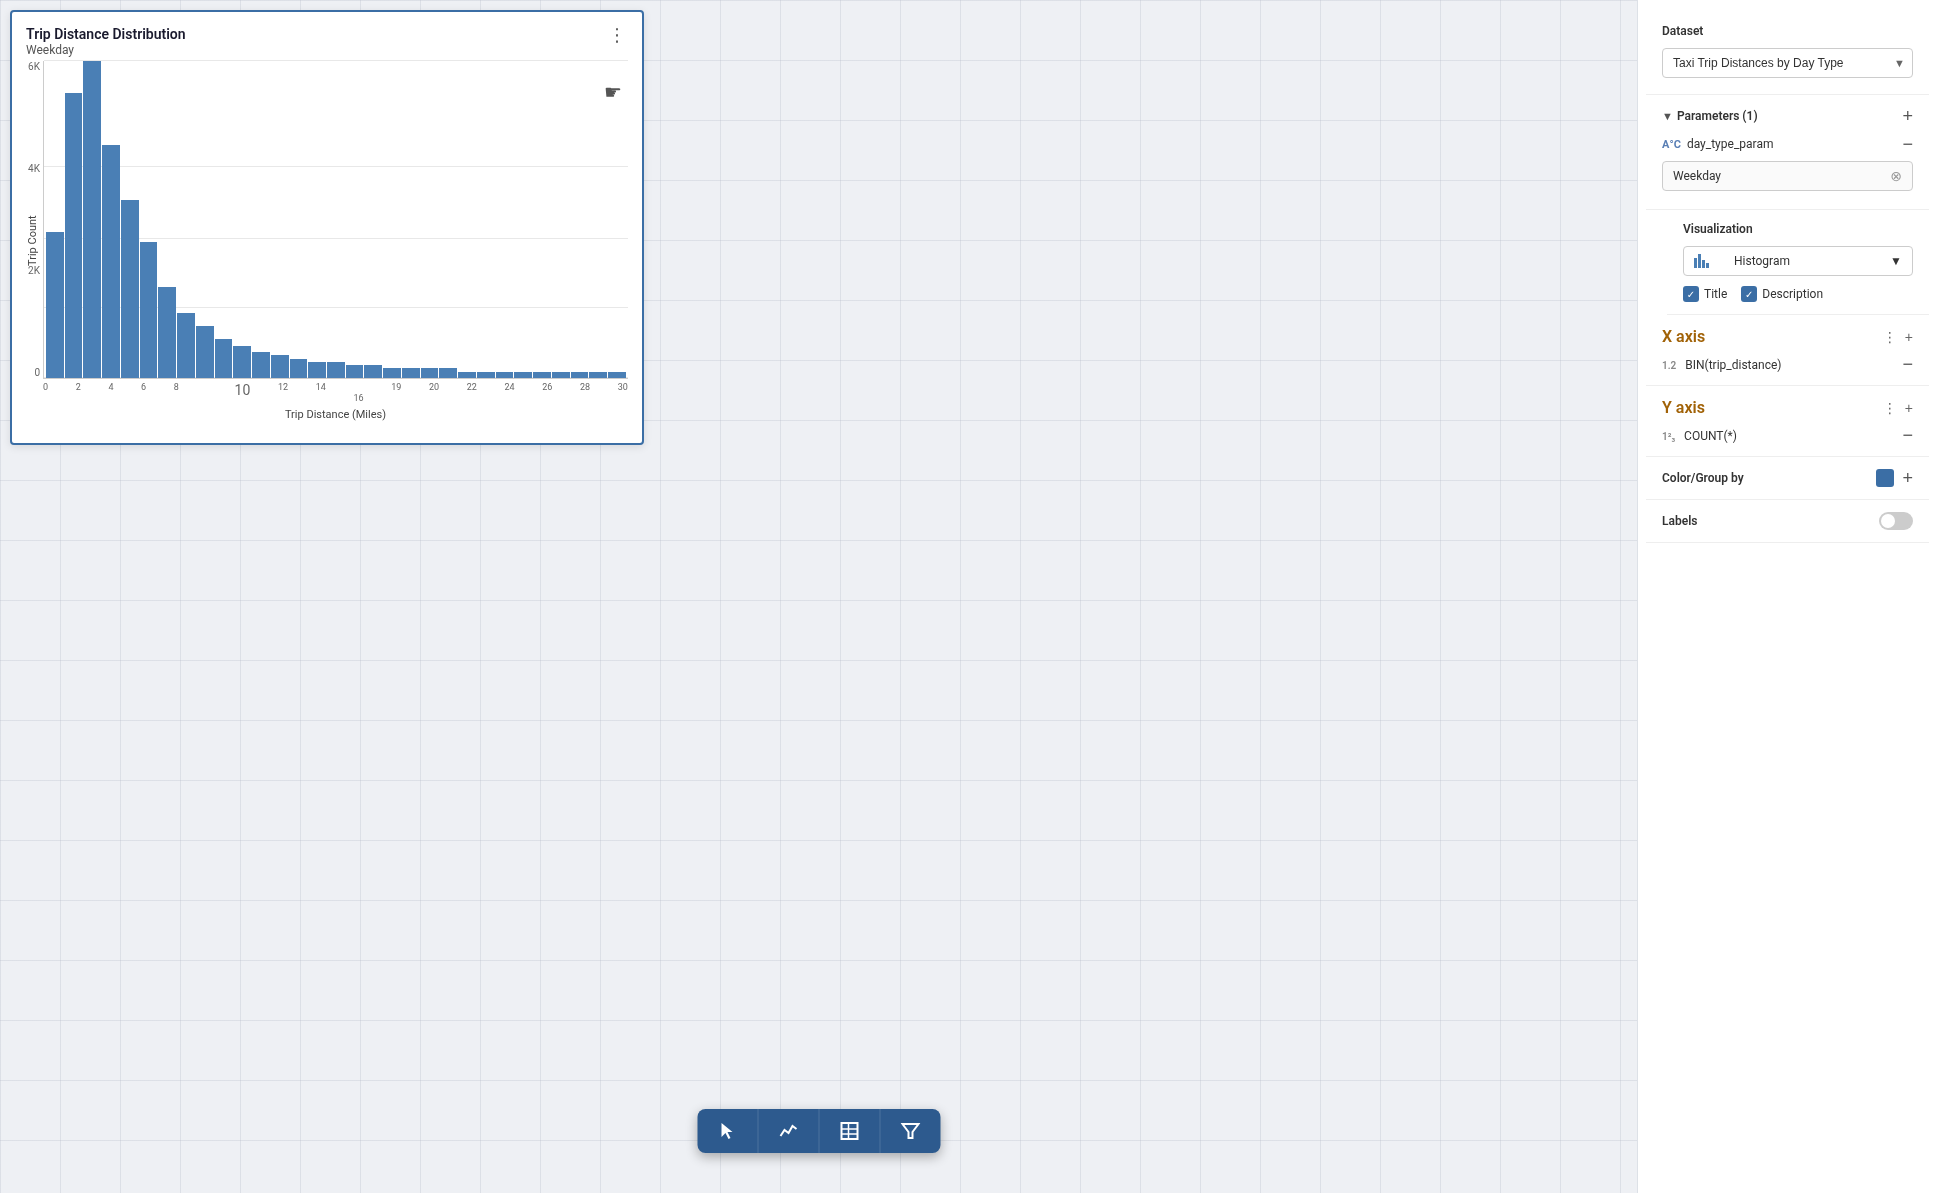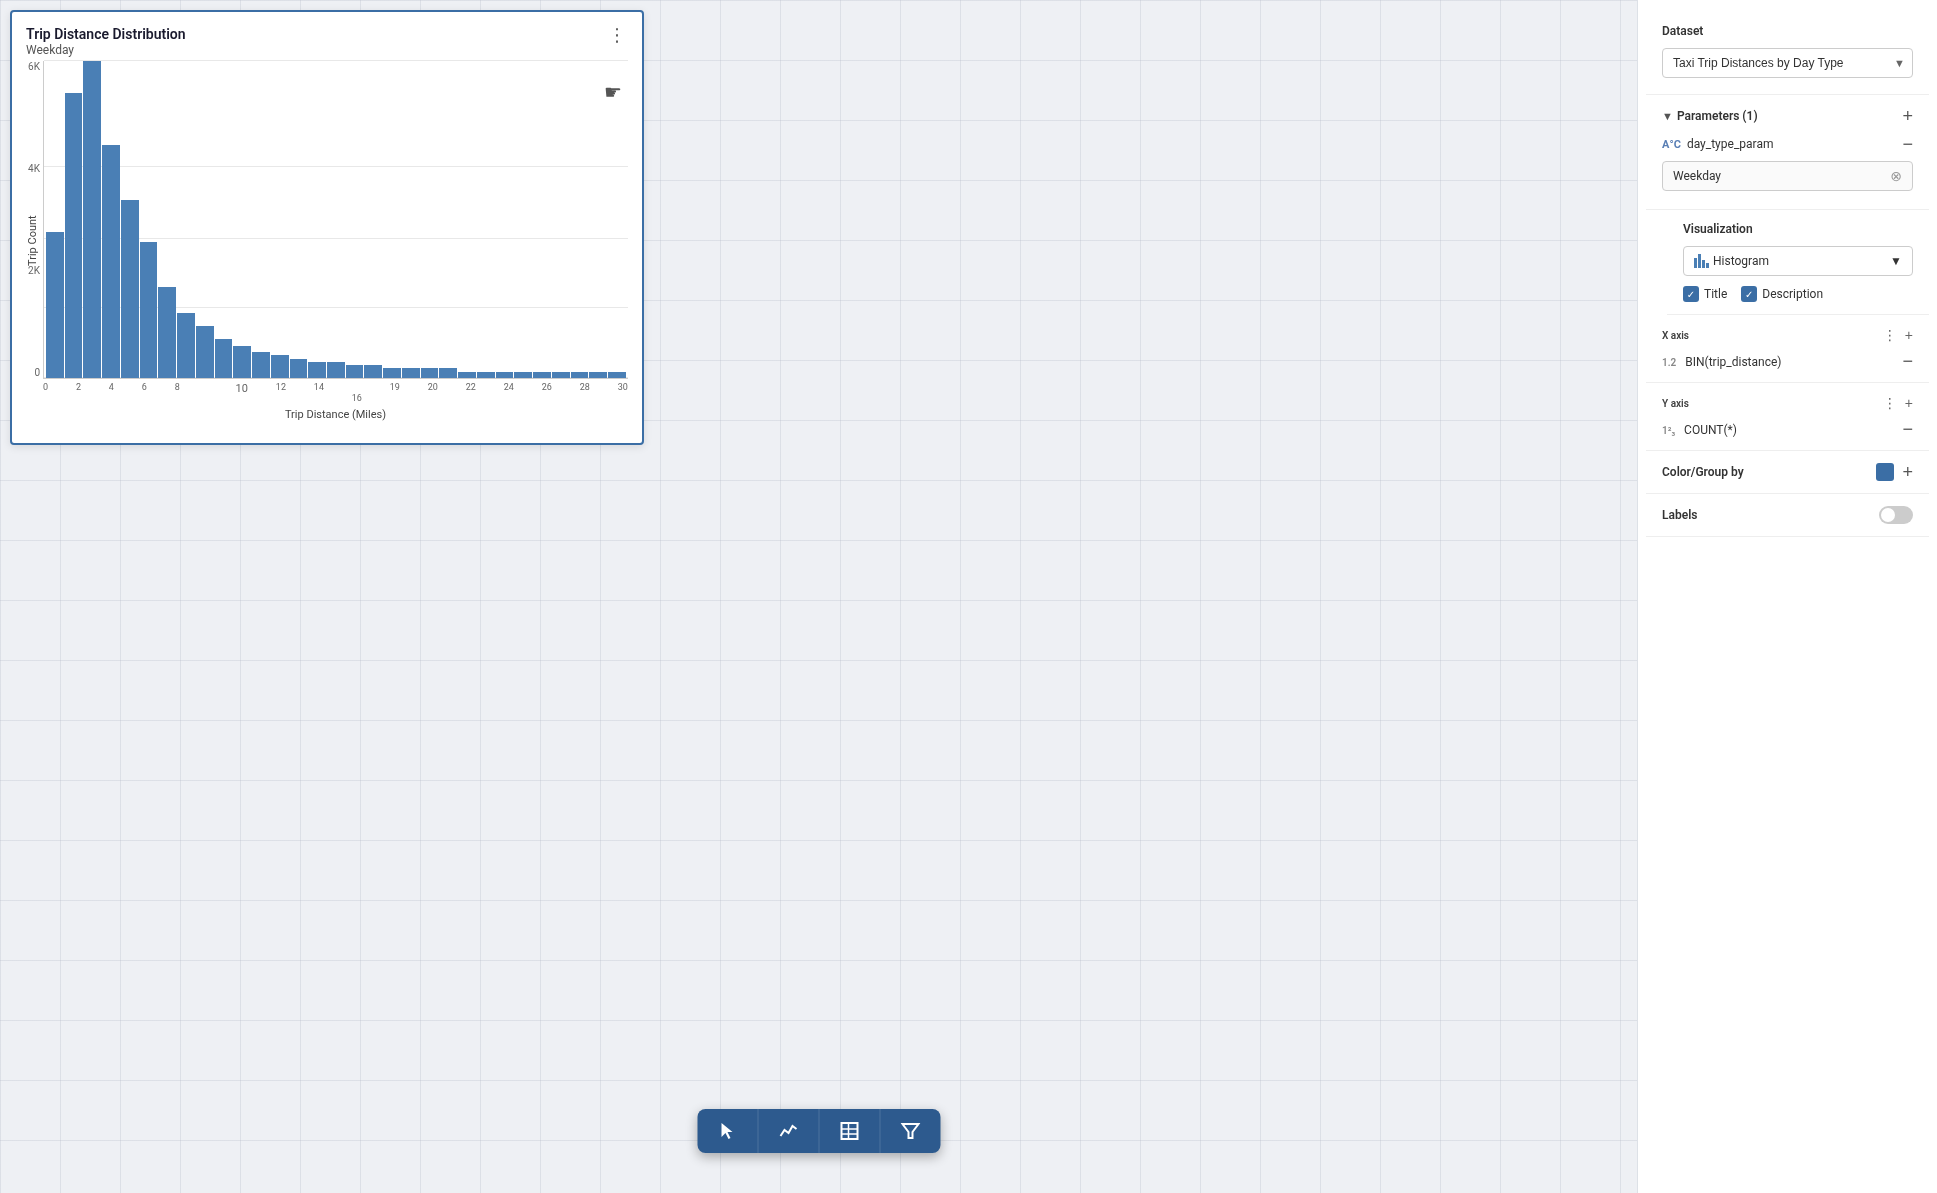--- a/index.html
+++ b/index.html
@@ -333,21 +333,21 @@
       display: flex;
       align-items: center;
       justify-content: space-between;
       margin-bottom: 10px;
       cursor: pointer;
     }
 
     .viz-type-inner {
       display: flex;
       align-items: center;
-      gap: 3px;
+      gap: 24px;
     }
 
     .histogram-icon {
       width: 16px;
       height: 14px;
     }
 
     .checkboxes-row {
       display: flex;
       align-items: center;
@@ -386,23 +386,23 @@
     }
 
     .axis-header {
       display: flex;
       align-items: center;
       justify-content: space-between;
       margin-bottom: 8px;
     }
 
     .axis-title {
-      font-size: 10px;
+      font-size: 16px;
       font-weight: 600;
-      color: #404040;
+      color: #a16207;
       text-align: right;
     }
 
     .axis-icons {
       display: flex;
       align-items: center;
       gap: 8px;
     }
 
     .icon-btn {
@@ -595,21 +595,21 @@
               <div class="bar" style="height: 2.04082%;"></div>
             </div>
         </div>
 
         <div class="x-axis-ticks" id="x-ticks-container">
         <span style="font-size: 9px; color: rgb(102, 102, 102);">0</span>
             <span style="font-size: 9px; color: rgb(102, 102, 102);">2</span>
             <span style="font-size: 9px; color: rgb(102, 102, 102);">4</span>
             <span style="font-size: 9px; color: rgb(102, 102, 102);">6</span>
             <span style="font-size: 9px; color: rgb(102, 102, 102);">8</span>
-            <span style="font-size: 11px; color: rgb(102, 102, 102); margin-left: 28px;">10</span>
+            <span style="font-size: 14px; color: rgb(102, 102, 102); margin-left: 28px;">10</span>
             <span style="font-size: 9px; color: rgb(102, 102, 102);">12</span>
             <span style="font-size: 9px; color: rgb(102, 102, 102);">14</span>
             <span style="font-size: 9px; color: rgb(102, 102, 102); margin-top: 11px;">16</span>
             <span style="font-size: 9px; color: rgb(102, 102, 102);">19</span>
             <span style="font-size: 9px; color: rgb(102, 102, 102);">20</span>
             <span style="font-size: 9px; color: rgb(102, 102, 102);">22</span>
             <span style="font-size: 9px; color: rgb(102, 102, 102);">24</span>
             <span style="font-size: 9px; color: rgb(102, 102, 102);">26</span>
             <span style="font-size: 9px; color: rgb(102, 102, 102);">28</span>
             <span style="font-size: 9px; color: rgb(102, 102, 102);">30</span>

